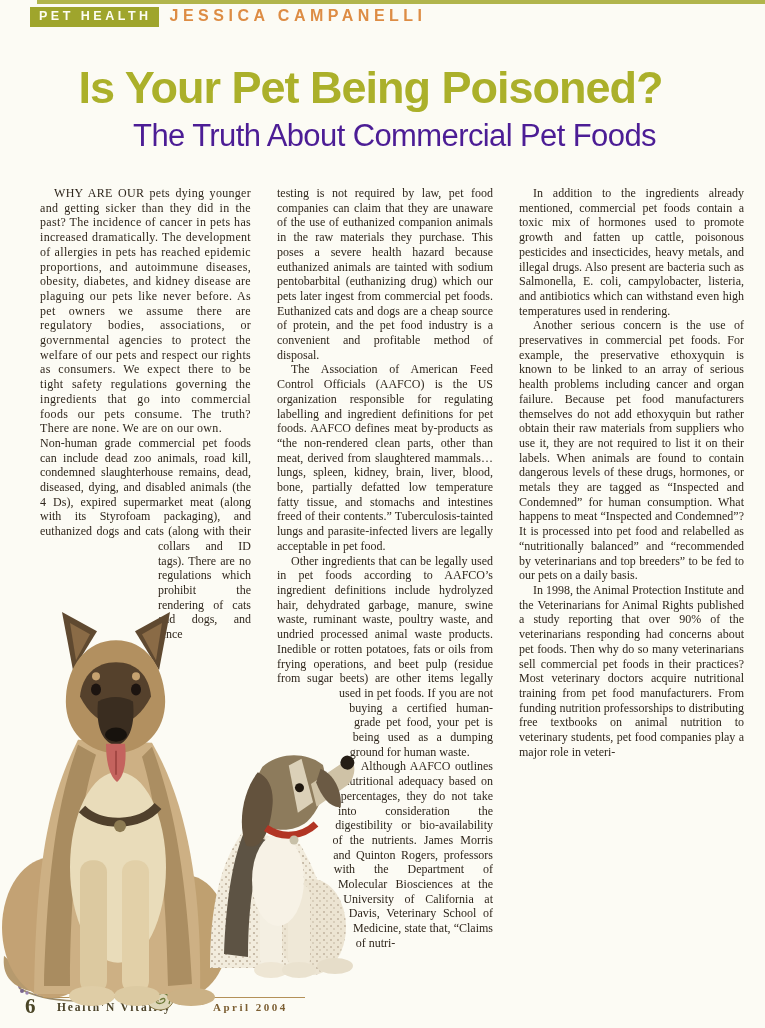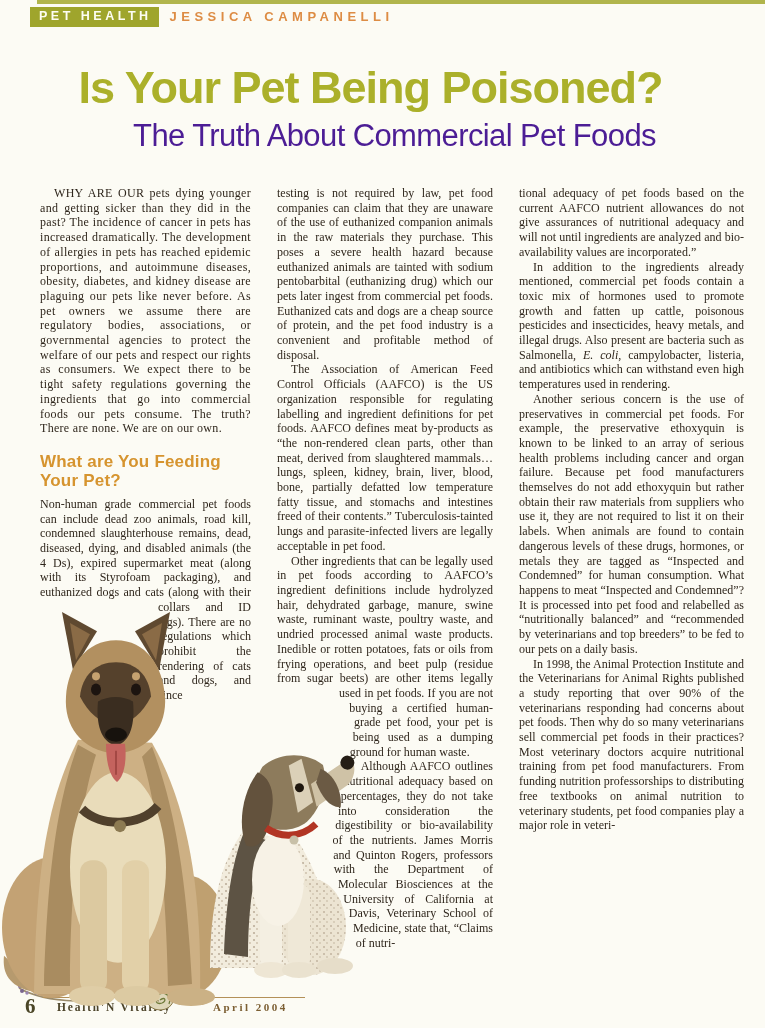--- a/index.html
+++ b/index.html
@@ -4,42 +4,42 @@
 <style>
   html,body{margin:0;padding:0;background:#e8e6de;}
   .page{
     position:relative;width:765px;height:1028px;margin:0 auto;
     background:#fcfbf4;overflow:hidden;
     font-family:"Liberation Serif",serif;color:#2f261c;
   }
   
   .top-strip{position:absolute;left:37px;top:0;width:728px;height:4px;background:#a3a82e;opacity:.85;}
   
-  .kicker{position:absolute;left:30px;top:7px;display:flex;align-items:center;gap:11px;
+  .kicker{position:absolute;left:30px;top:7px;display:flex;gap:11px;
     font-family:"Liberation Sans",sans-serif;}
   .kicker-badge{background:#9fa52c;color:#fdfdf2;font-size:12.5px;font-weight:700;
     letter-spacing:3.5px;padding:3px 7px 3px 9px;line-height:1.1;}
-  .kicker-author{color:#dd8c44;font-size:13px;font-weight:600;letter-spacing:4.5px;}
+  .kicker-author{color:#dd8c44;font-size:16px;font-weight:600;letter-spacing:4.5px;}
   
   .headline{position:absolute;left:0;top:62px;width:741px;text-align:center;
     font-family:"Liberation Sans",sans-serif;font-weight:700;font-size:45px;
     letter-spacing:-1px;color:#abb02a;}
   .subtitle{position:absolute;left:12px;top:118px;width:765px;text-align:center;
     font-family:"Liberation Sans",sans-serif;font-weight:400;font-size:31px;
     letter-spacing:-.6px;color:#4c1d95;}
   
   .columns{position:absolute;left:40px;top:186px;display:grid;
     grid-template-columns:211px 216px 225px;column-gap:26px;height:818px;}
   .col{overflow:hidden;font-size:12px;line-height:14.7px;text-align:justify;}
   .col p{margin:0;text-indent:14px;}
   .col p.cont{text-indent:0;}
   .col-heading{font-family:"Liberation Sans",sans-serif;font-size:17px;line-height:19px;
     font-weight:700;color:#d6942f;letter-spacing:.2px;margin:16px 0 7px;text-align:left;}
   .smallcaps-lead{letter-spacing:.3px;}
-  .ital{font-style:italic;}
+  .ital{}
   
   .dog1-spacer{float:left;width:118px;height:210px;margin-top:2px;
     shape-outside:polygon(0 0,104px 0,118px 36px,114px 100px,118px 150px,118px 210px,0 210px);
     shape-margin:6px;}
   .dog2-spacer{float:left;width:80px;height:345px;
     shape-outside:polygon(0 0,46px 0,72px 38px,60px 95px,50px 150px,52px 196px,70px 245px,80px 300px,80px 345px,0 345px);
     shape-margin:5px;}
   
   .shepherd{position:absolute;left:0px;top:604px;width:235px;height:402px;z-index:3;}
   .beagle{position:absolute;left:182px;top:742px;width:178px;height:246px;z-index:3;}
@@ -68,33 +68,31 @@
     <span class="kicker-author">JESSICA CAMPANELLI</span>
   </div>
 
   <div class="headline">Is Your Pet Being Poisoned?</div>
   <div class="subtitle">The Truth About Commercial Pet Foods</div>
 
   <div class="columns">
 
     <div class="col">
       <p class="smallcaps-lead">WHY ARE OUR pets dying younger and getting sicker than they did in the past? The incidence of cancer in pets has increased dramatically. The development of allergies in pets has reached epidemic proportions, and autoimmune diseases, obesity, diabetes, and kidney disease are plaguing our pets like never before. As pet owners we assume there are regulatory bodies, associations, or governmental agencies to protect the welfare of our pets and respect our rights as consumers. We expect there to be tight safety regulations governing the ingredients that go into commercial foods our pets consume. The truth? There are none. We are on our own.</p>
-      <h3 class="col-heading">What are You Feeding Your Pet?</h3>
       <p class="cont"><span>Non-human grade commercial pet foods can include dead zoo animals, road kill, condemned slaughterhouse remains, dead, diseased, dying, and disabled animals (the 4 Ds), expired supermarket meat (along with its Styrofoam packaging), and euthanized </span><span class="dog1-spacer"></span><span>dogs and cats (along with their collars and ID tags). There are no regulations which prohibit the rendering of cats and dogs, and since</span></p>
     </div>
 
     <div class="col">
       <p class="cont">testing is not required by law, pet food companies can claim that they are unaware of the use of euthanized companion animals in the raw materials they purchase. This poses a severe health hazard because euthanized animals are tainted with sodium pentobarbital (euthanizing drug) which our pets later ingest from commercial pet foods. Euthanized cats and dogs are a cheap source of protein, and the pet food industry is a convenient and profitable method of disposal.</p>
       <p>The Association of American Feed Control Officials (AAFCO) is the US organization responsible for regulating labelling and ingredient definitions for pet foods. AAFCO defines meat by-products as “the non-rendered clean parts, other than meat, derived from slaughtered mammals…lungs, spleen, kidney, brain, liver, blood, bone, partially defatted low temperature fatty tissue, and stomachs and intestines freed of their contents.” Tuberculosis-tainted lungs and parasite-infected livers are legally acceptable in pet food.</p>
       <p><span>Other ingredients that can be legally used in pet foods according to AAFCO’s ingredient definitions include hydrolyzed hair, dehydrated garbage, manure, swine waste, ruminant waste, poultry waste, and undried processed animal waste products. Inedible or rotten potatoes, fats or oils from frying operations, and beet pulp (residue from sugar beets) are other items legally </span><span class="dog2-spacer"></span><span>used in pet foods. If you are not buying a certified human-grade pet food, your pet is being used as a dumping ground for human waste.</span></p>
       <p>Although AAFCO outlines nutritional adequacy based on percentages, they do not take into consideration the digestibility or bio-availability of the nutrients. James Morris and Quinton Rogers, professors with the Department of Molecular Biosciences at the University of California at Davis, Veterinary School of Medicine, state that, “Claims of nutri-</p>
     </div>
 
     <div class="col">
-      <p class="cont">tional adequacy of pet foods based on the current AAFCO nutrient allowances do not give assurances of nutritional adequacy and will not until ingredients are analyzed and bio-availability values are incorporated.”</p>
       <p><span>In addition to the ingredients already mentioned, commercial pet foods contain a toxic mix of hormones used to promote growth and fatten up cattle, poisonous pesticides and insecticides, heavy metals, and illegal drugs. Also present are bacteria such as Salmonella, </span><span class="ital">E. coli</span><span>, campylobacter, listeria, and antibiotics which can withstand even high temperatures used in rendering.</span></p>
       <p>Another serious concern is the use of preservatives in commercial pet foods. For example, the preservative ethoxyquin is known to be linked to an array of serious health problems including cancer and organ failure. Because pet food manufacturers themselves do not add ethoxyquin but rather obtain their raw materials from suppliers who use it, they are not required to list it on their labels. When animals are found to contain dangerous levels of these drugs, hormones, or metals they are tagged as “Inspected and Condemned” for human consumption. What happens to meat “Inspected and Condemned”? It is processed into pet food and relabelled as “nutritionally balanced” and “recommended by veterinarians and top breeders” to be fed to our pets on a daily basis.</p>
       <p>In 1998, the Animal Protection Institute and the Veterinarians for Animal Rights published a study reporting that over 90% of the veterinarians responding had concerns about pet foods. Then why do so many veterinarians sell commercial pet foods in their practices? Most veterinary doctors acquire nutritional training from pet food manufacturers. From funding nutrition professorships to distributing free textbooks on animal nutrition to veterinary students, pet food companies play a major role in veteri-</p>
     </div>
   </div>
 
   <svg class="shepherd" viewBox="0 0 235 400" preserveAspectRatio="none" aria-hidden="true">
     <path d="M30,385 C10,380 2,368 4,350 C16,362 30,368 44,372 Z" fill="#b69a6e"></path>
     <ellipse cx="52" cy="322" rx="50" ry="70" fill="#c3a274"></ellipse>
     <ellipse cx="186" cy="330" rx="42" ry="60" fill="#bfa070"></ellipse>

